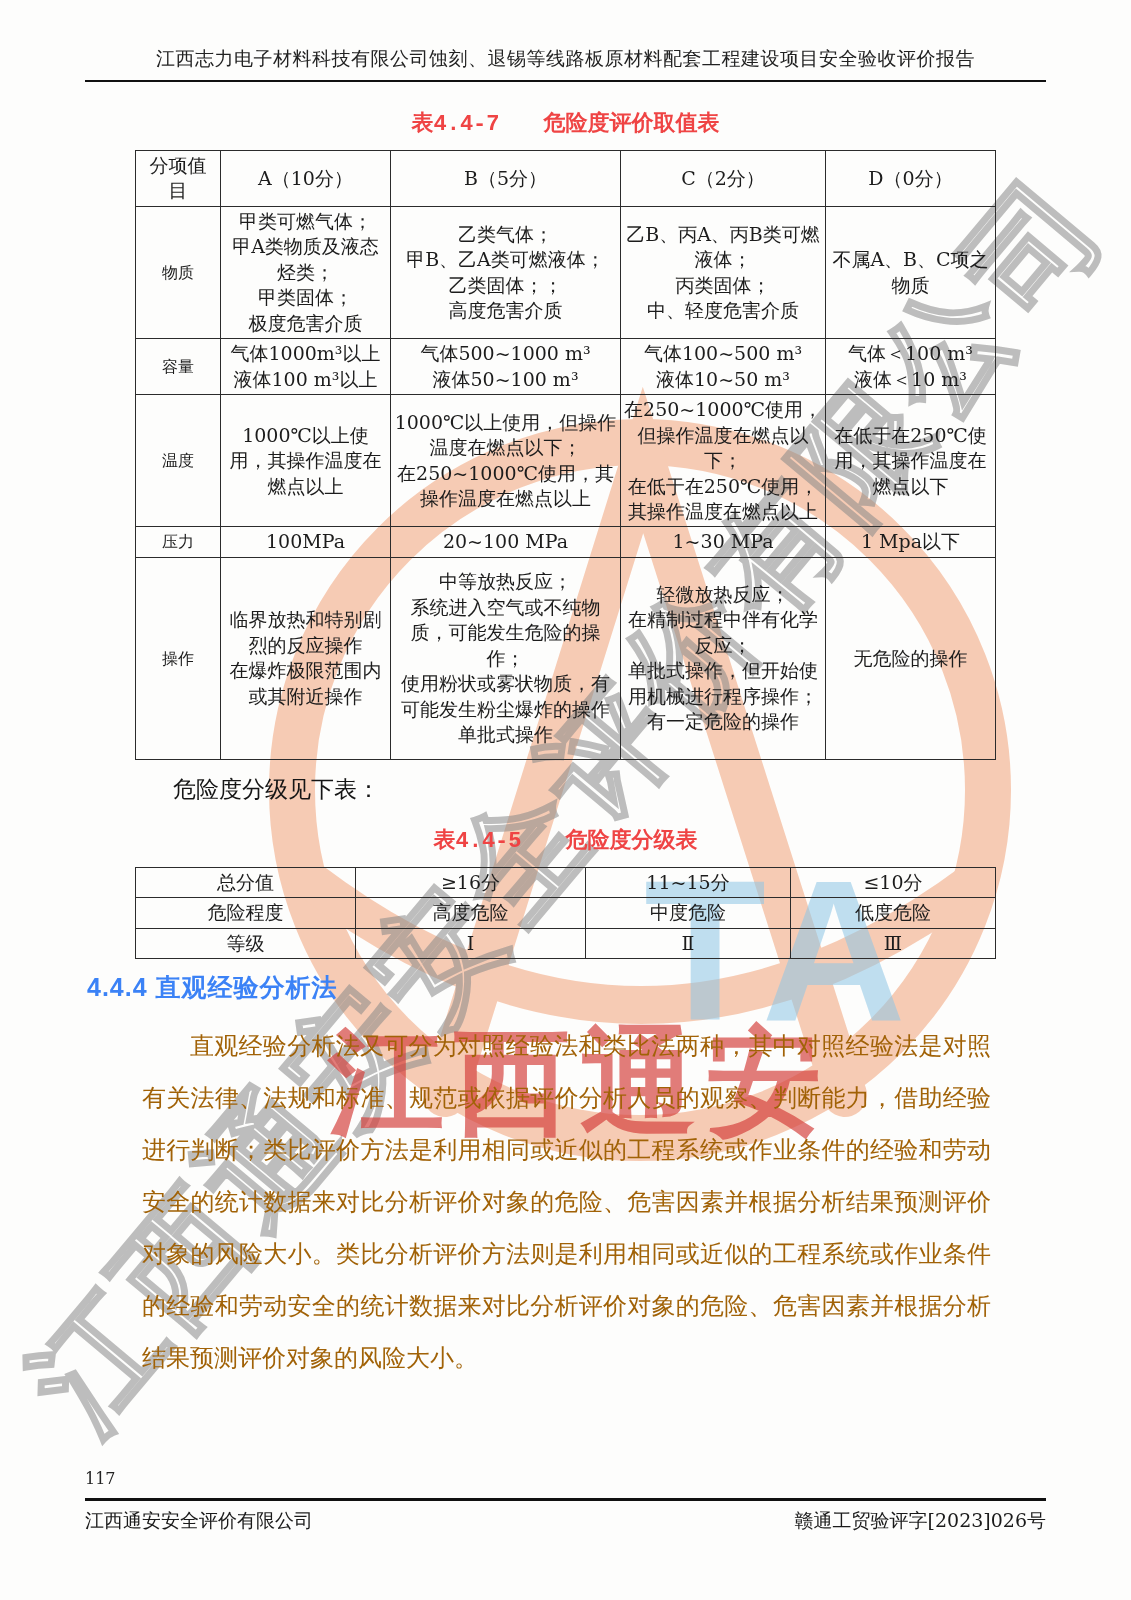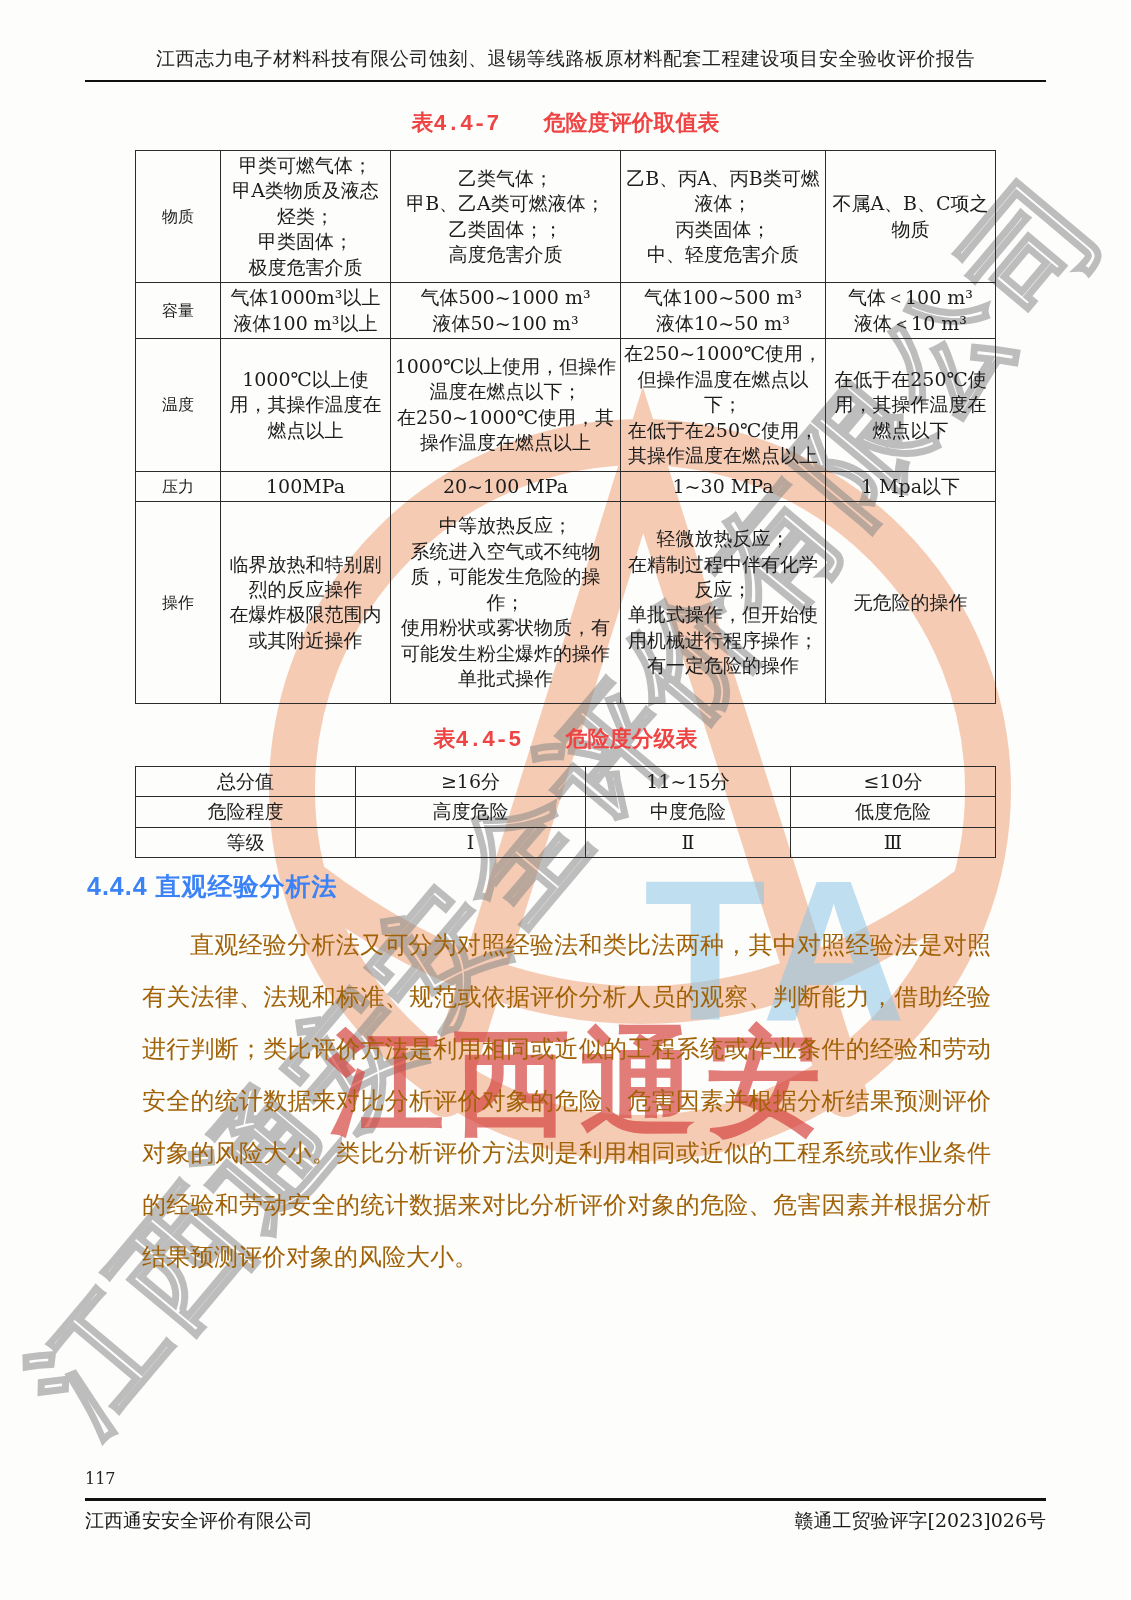--- a/index.html
+++ b/index.html
@@ -65,20 +65,28 @@
 
     <table class="t1">
       <colgroup>
           <col style="width:85px">
           <col style="width:170px">
           <col style="width:230px">
           <col style="width:205px">
           <col style="width:170px">
         </colgroup>
       <tbody>
+          <tr style="height:52px">
+        <th>分项值
+目</th>
+        <th>A（10分）</th>
+        <th>B（5分）</th>
+        <th>C（2分）</th>
+        <th>D（0分）</th>
+      </tr>
       <tr style="height:130px">
         <td class="rowlabel">物质</td>
         <td>甲类可燃气体；
 甲A类物质及液态烃类；
 甲类固体；
 极度危害介质</td>
         <td>乙类气体；
 甲B、乙A类可燃液体；
 乙类固体；；
 高度危害介质</td>
@@ -124,20 +132,21 @@
 单批式操作</td>
         <td>轻微放热反应；
 在精制过程中伴有化学反应；
 单批式操作，但开始使用机械进行程序操作；
 有一定危险的操作</td>
         <td>无危险的操作</td>
       </tr>
     </tbody>
       </table>
 
+    <div class="between">危险度分级见下表：</div>
 
     <div class="tbl-caption cap2">表4.4-5　　危险度分级表</div>
 
     <table class="t2">
       <colgroup>
           <col style="width:220px">
           <col style="width:230px">
           <col style="width:205px">
           <col style="width:205px">
         </colgroup>

